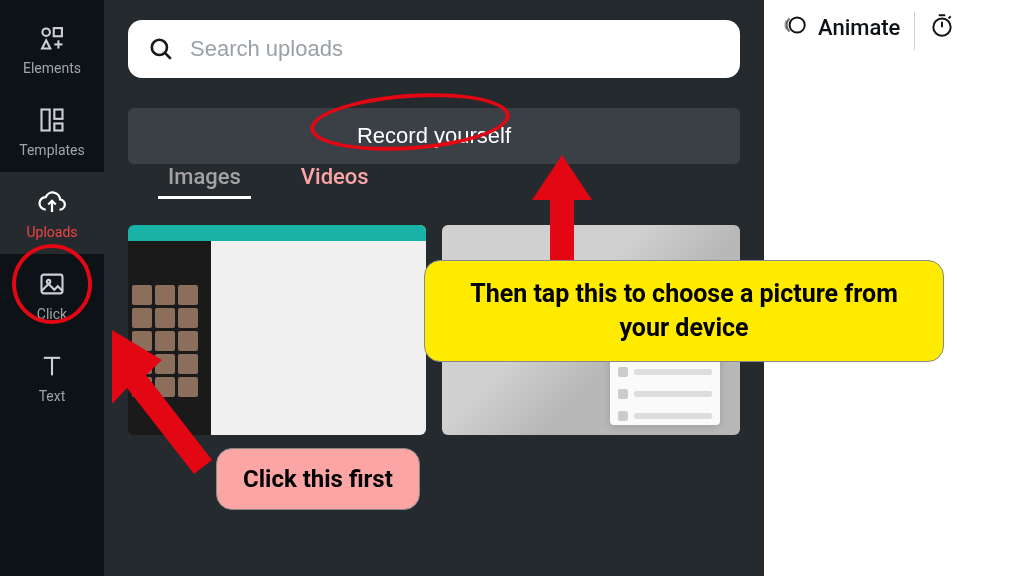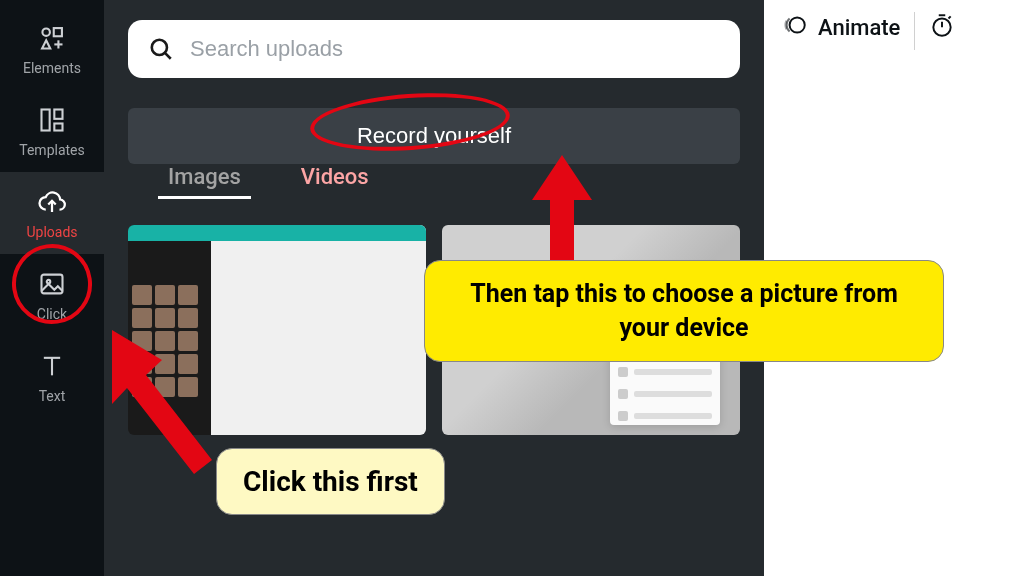--- a/index.html
+++ b/index.html
@@ -252,25 +252,25 @@
     .arrow2 {
       position: absolute;
       left: 522px;
       top: 150px;
       pointer-events: none;
     }
     .callout1 {
       position: absolute;
       left: 216px;
       top: 448px;
-      background: #fef9c3;
+      background: #fca5a5;
       border: 1px solid #888;
       border-radius: 16px;
       padding: 16px 26px;
-      font-size: 28px;
+      font-size: 24px;
       font-weight: 700;
       color: #000;
       pointer-events: none;
     }
     .callout2 {
       position: absolute;
       left: 424px;
       top: 260px;
       width: 520px;
       background: #ffeb00;

